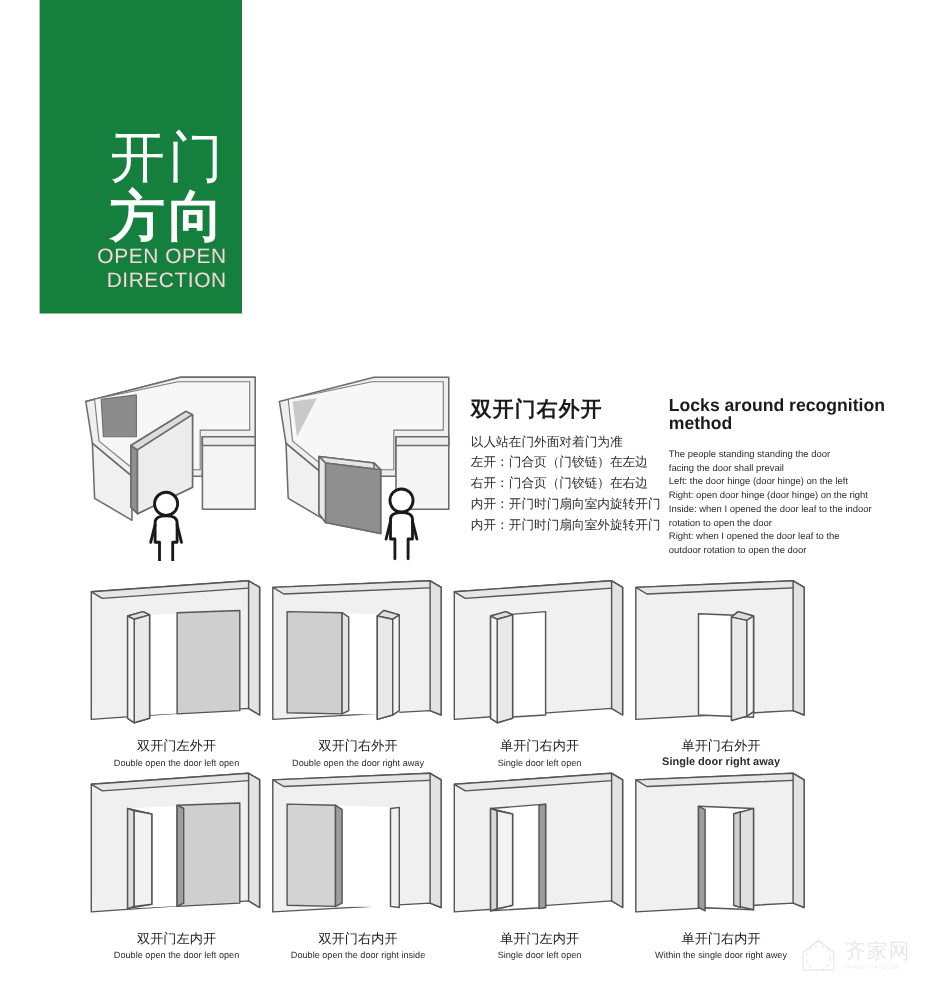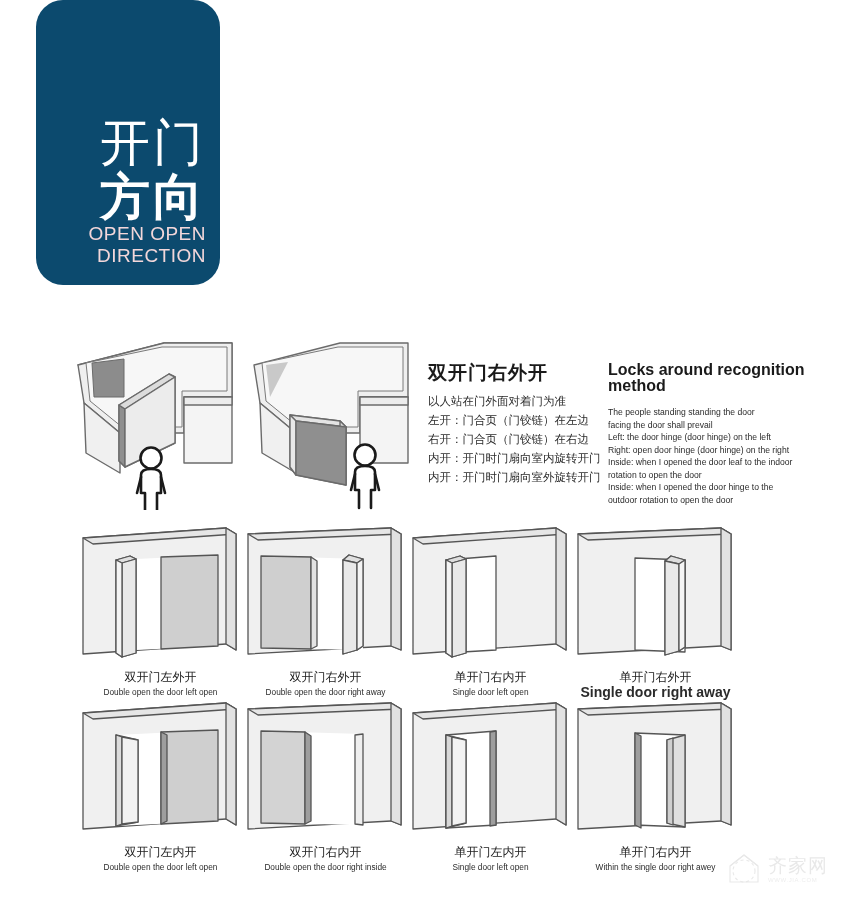--- a/index.html
+++ b/index.html
@@ -16,29 +16,28 @@
     color: #231f20;
   }
 
   
   #banner {
     position: absolute;
     left: 36px;
     top: 0;
     width: 184px;
     height: 285px;
-    background: #0c4a6e;
+    background: #15803d;
     box-sizing: border-box;
     padding: 0 14px 18px 14px;
     display: flex;
     flex-direction: column;
     justify-content: flex-end;
     align-items: flex-end;
     text-align: right;
-    border-radius: 27px;
   }
   #banner .cn-line1 {
     color: #ffffff;
     font-size: 50px;
     line-height: 52px;
     letter-spacing: 3px;
     font-weight: 300;
     margin-bottom: 2px;
     font-family: "DejaVu Sans", sans-serif;
   }
@@ -139,21 +138,21 @@
     font-weight: 400;
     color: #1a1a1a;
     margin-top: 1px;
   }
   .door-cell .label-en {
     font-size: 8.3px;
     line-height: 12px;
     color: #2b2b2b;
     margin-top: 1px;
   }
-  .door-cell .label-en.bold { font-weight: 700; font-size: 14px; }
+  .door-cell .label-en.bold { font-weight: 700; font-size: 10px; }
 
   
   .col0 { left: 78px; }
   .col1 { left: 243px; }
   .col2 { left: 408px; }
   .col3 { left: 573px; }
 
   
   #watermark {
     position: absolute;
@@ -258,21 +257,21 @@
 
   <div id="text-en">
     <div class="head">Locks around  recognition method</div>
     <div class="body">
       <p>The people standing standing the door</p>
       <p>facing the door shall prevail</p>
       <p>Left: the door hinge (door hinge) on the left</p>
       <p>Right: open door hinge (door hinge) on the right</p>
       <p>Inside: when I opened the door leaf to the indoor</p>
       <p>rotation to open the door</p>
-      <p>Inside: when I opened the door hinge to the</p>
+      <p>Right: when I opened the door leaf to the</p>
       <p>outdoor rotation to open the door</p>
     </div>
   </div>
 </div>
 
 <div id="door-grid">
 
   <div class="door-row">
 
     <div class="door-cell col0">

